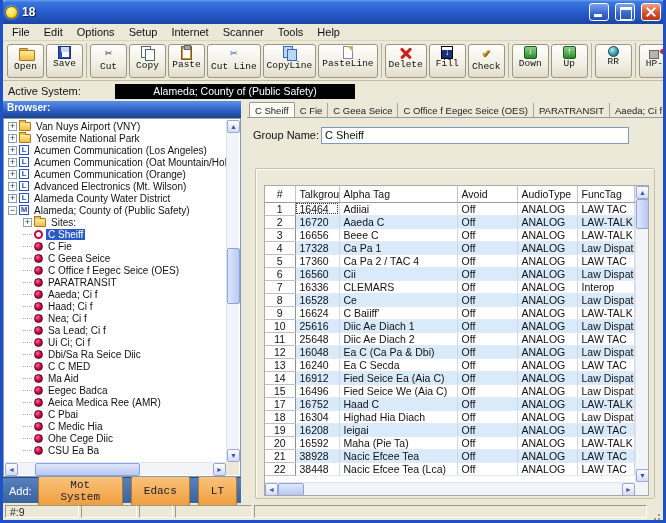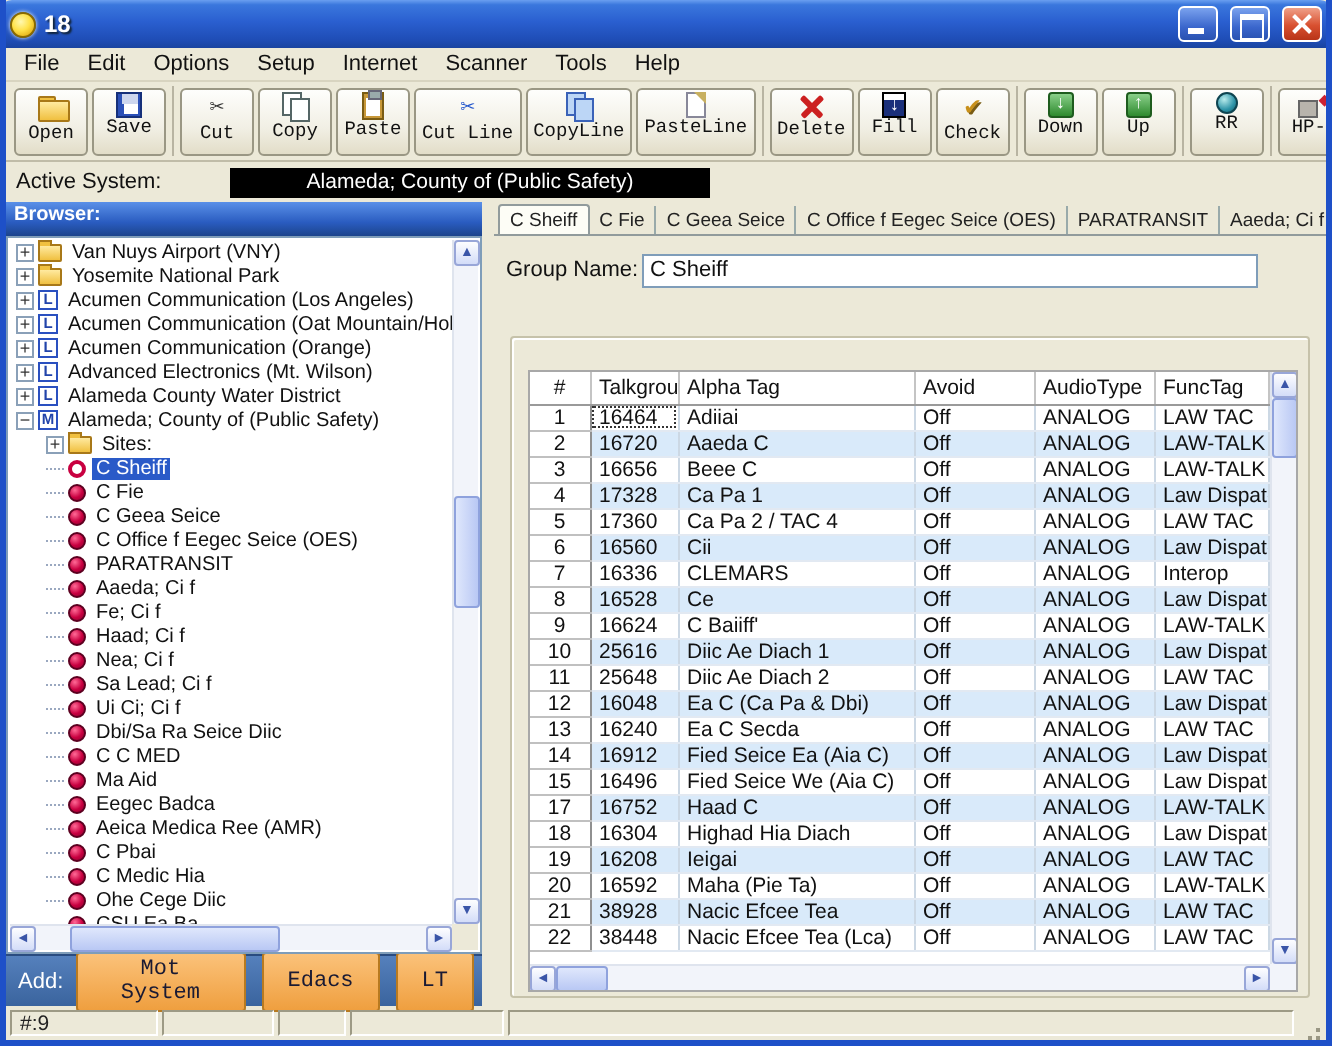--- a/index.html
+++ b/index.html
@@ -343,25 +343,20 @@
               <span class="t-lbl">PARATRANSIT</span>
             </div>
             <div class="tree-row" style="padding-left: 18px;">
               <span class="t-stub"></span>
               <span class="t-group"></span>
               <span class="t-lbl">Aaeda; Ci f</span>
             </div>
             <div class="tree-row" style="padding-left: 18px;">
               <span class="t-stub"></span>
               <span class="t-group"></span>
-              <span class="t-lbl">Fe; Ci f</span>
-            </div>
-            <div class="tree-row" style="padding-left: 18px;">
-              <span class="t-stub"></span>
-              <span class="t-group"></span>
               <span class="t-lbl">Haad; Ci f</span>
             </div>
             <div class="tree-row" style="padding-left: 18px;">
               <span class="t-stub"></span>
               <span class="t-group"></span>
               <span class="t-lbl">Nea; Ci f</span>
             </div>
             <div class="tree-row" style="padding-left: 18px;">
               <span class="t-stub"></span>
               <span class="t-group"></span>

